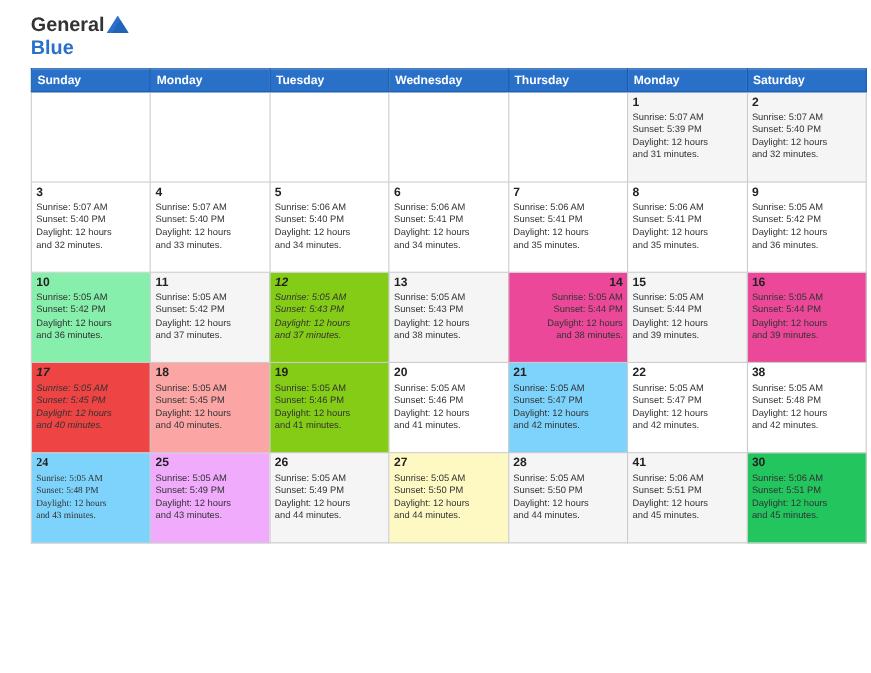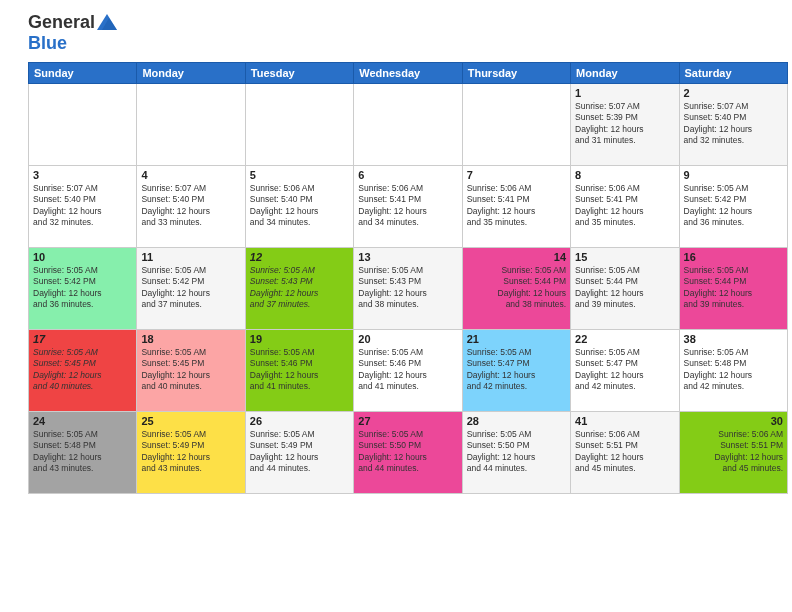--- a/index.html
+++ b/index.html
@@ -290,63 +290,63 @@
           </td>
           <td style="background: rgb(255, 255, 255);">
             <span class="day-number">38</span>
             <div class="day-info" style="white-space: pre-line;">Sunrise: 5:05 AM
 Sunset: 5:48 PM
 Daylight: 12 hours
 and 42 minutes.</div>
           </td>
         </tr>
         <tr>
-          <td style="background: #a3a3a3;">
+          <td style="background: #7dd3fc; font-family: Liberation Serif, serif;">
             <span class="day-number">24</span>
             <div class="day-info" style="white-space: pre-line;">Sunrise: 5:05 AM
 Sunset: 5:48 PM
 Daylight: 12 hours
 and 43 minutes.</div>
           </td>
-          <td style="background: #fde047;">
+          <td style="background: #f0abfc;">
             <span class="day-number">25</span>
             <div class="day-info" style="white-space: pre-line;">Sunrise: 5:05 AM
 Sunset: 5:49 PM
 Daylight: 12 hours
 and 43 minutes.</div>
           </td>
           <td style="background: rgb(245, 245, 245);">
             <span class="day-number">26</span>
             <div class="day-info" style="white-space: pre-line;">Sunrise: 5:05 AM
 Sunset: 5:49 PM
 Daylight: 12 hours
 and 44 minutes.</div>
           </td>
-          <td style="background: #ec4899;">
+          <td style="background: #fef9c3;">
             <span class="day-number">27</span>
             <div class="day-info" style="white-space: pre-line;">Sunrise: 5:05 AM
 Sunset: 5:50 PM
 Daylight: 12 hours
 and 44 minutes.</div>
           </td>
           <td style="background: rgb(245, 245, 245);">
             <span class="day-number">28</span>
             <div class="day-info" style="white-space: pre-line;">Sunrise: 5:05 AM
 Sunset: 5:50 PM
 Daylight: 12 hours
 and 44 minutes.</div>
           </td>
           <td style="background: rgb(245, 245, 245);">
             <span class="day-number">41</span>
             <div class="day-info" style="white-space: pre-line;">Sunrise: 5:06 AM
 Sunset: 5:51 PM
 Daylight: 12 hours
 and 45 minutes.</div>
           </td>
-          <td style="background: #84cc16; text-align: right;">
+          <td style="background: #22c55e;">
             <span class="day-number">30</span>
             <div class="day-info" style="white-space: pre-line;">Sunrise: 5:06 AM
 Sunset: 5:51 PM
 Daylight: 12 hours
 and 45 minutes.</div>
           </td>
         </tr>
       </tbody>
   </table>
 </div>

